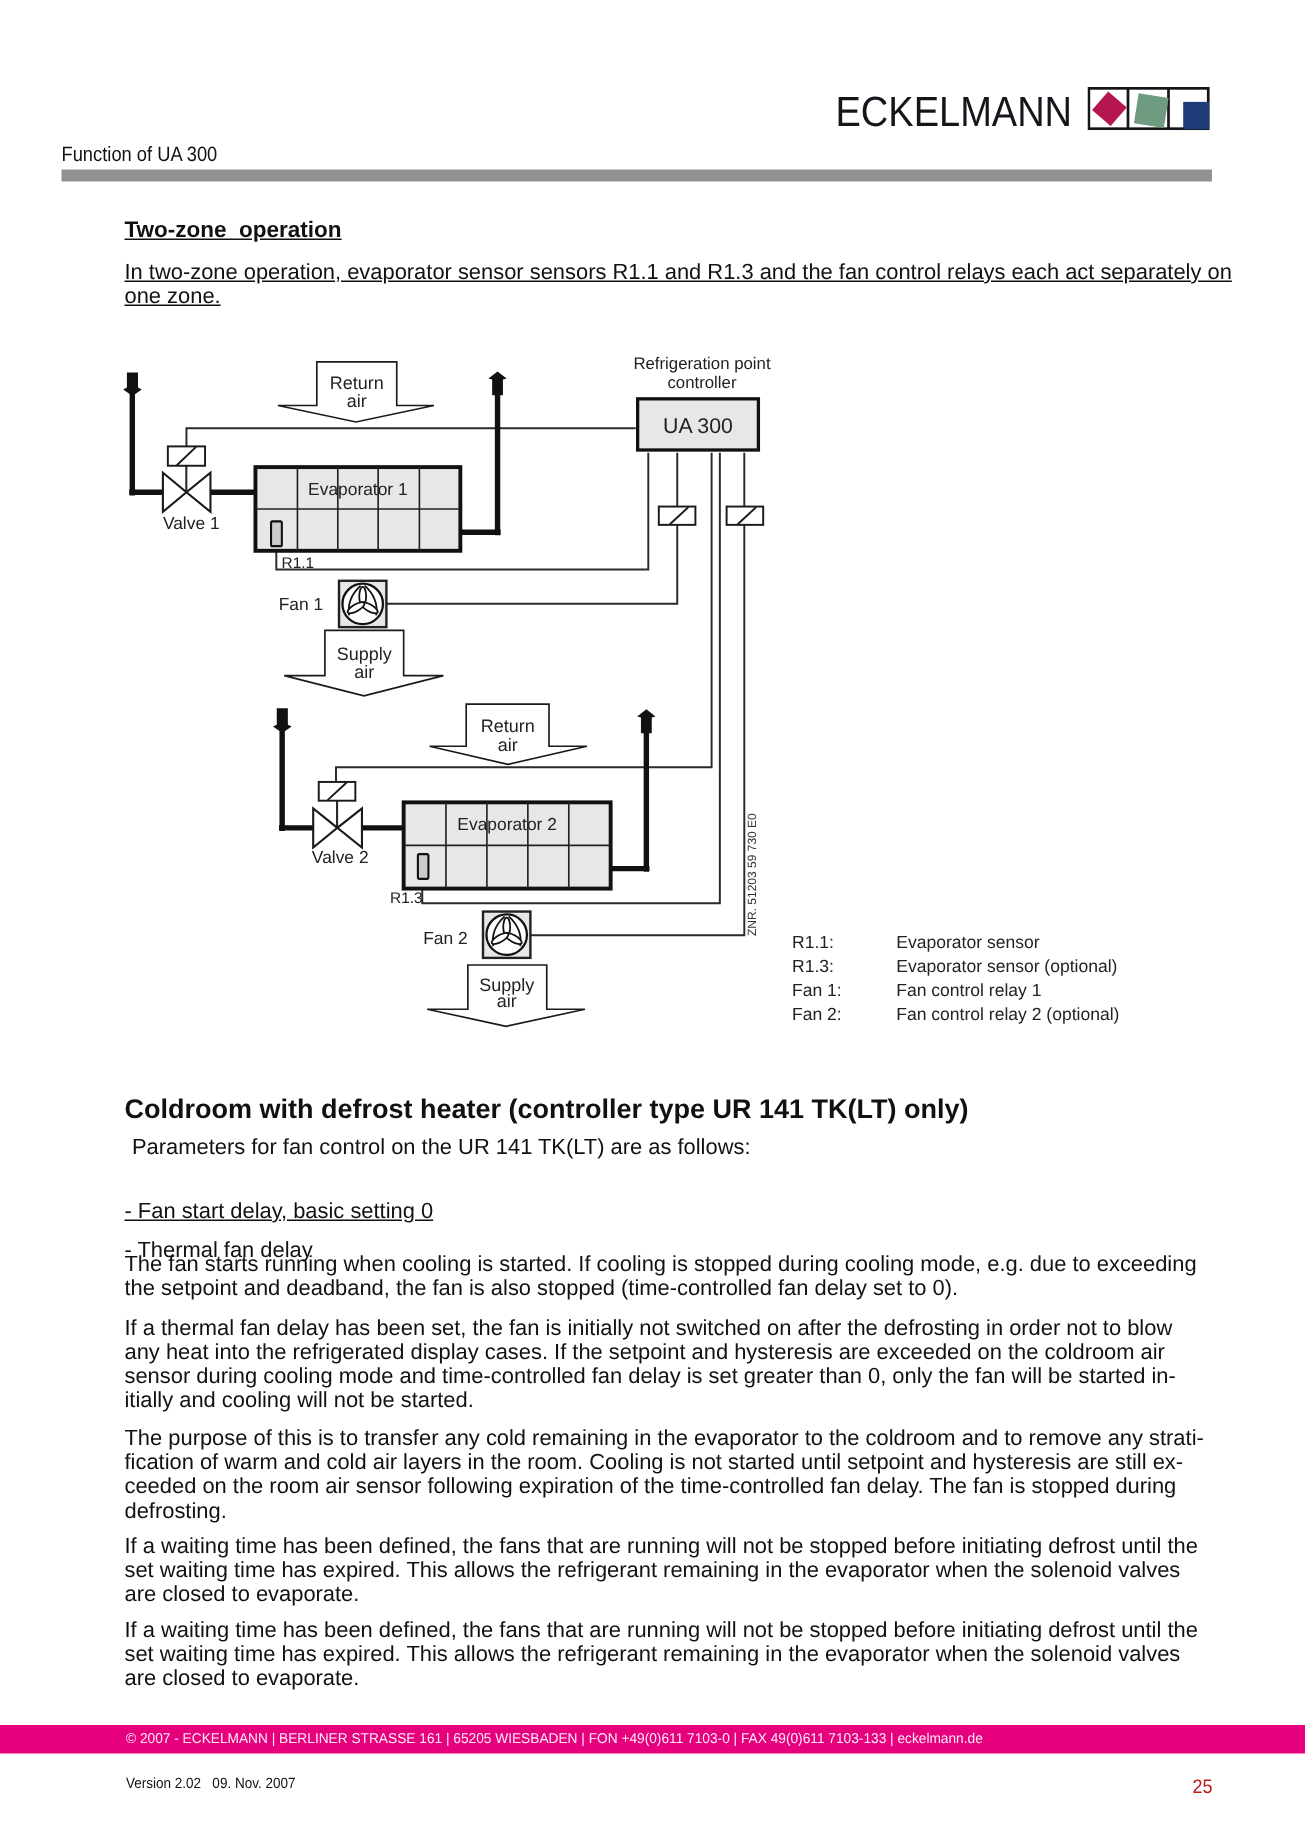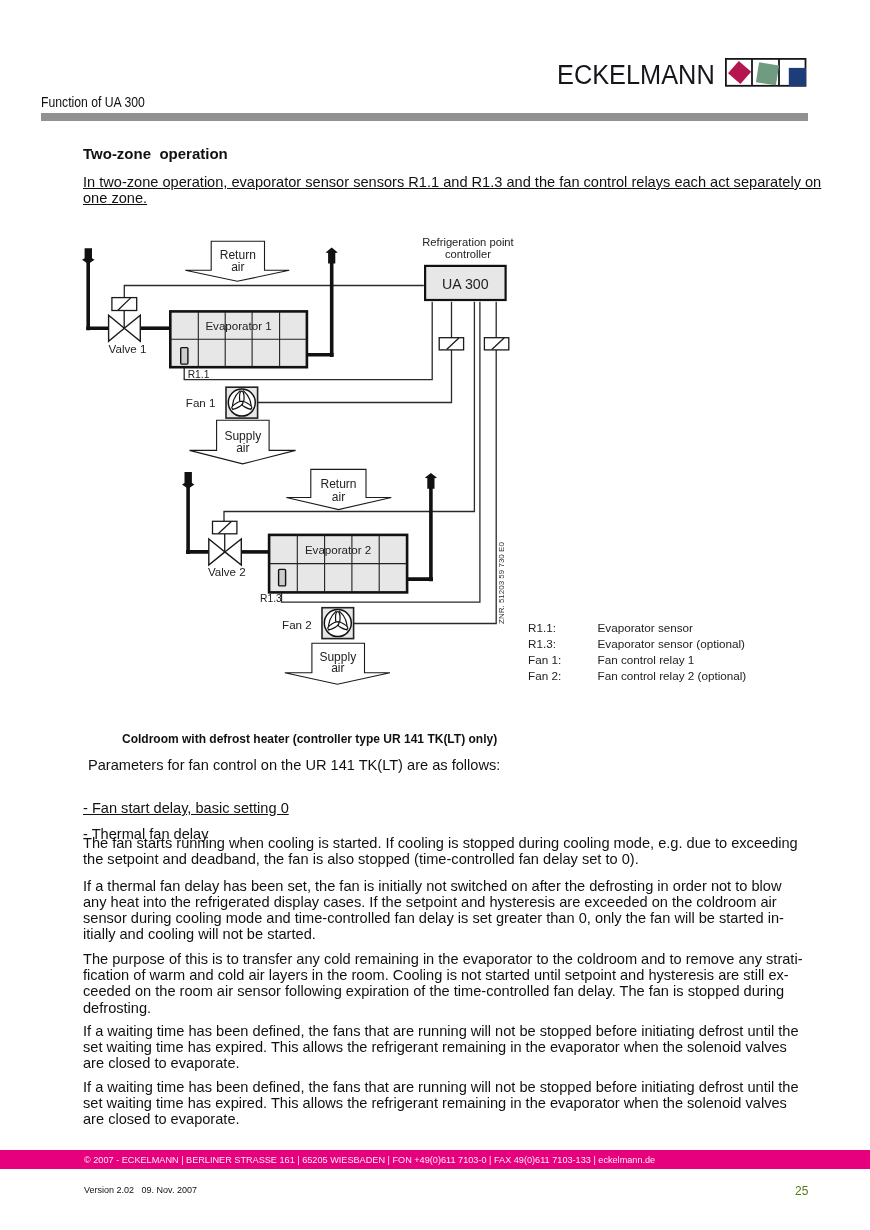--- a/index.html
+++ b/index.html
@@ -17,24 +17,24 @@
   <rect x="0.9" y="0.9" width="79.6" height="26.9" fill="#fff" stroke="#15151b" stroke-width="1.8"></rect>
   <line x1="27" y1="1" x2="27" y2="28" stroke="#15151b" stroke-width="1.8"></line>
   <line x1="54" y1="1" x2="54" y2="28" stroke="#15151b" stroke-width="1.8"></line>
   <rect x="6.4" y="6.3" width="16.4" height="16.4" fill="#b6164f" transform="rotate(41 14.6 14.5)"></rect>
   <rect x="32.4" y="5.7" width="20.2" height="20.2" fill="#6f9c80" transform="rotate(9 42.5 15.8)"></rect>
   <rect x="63.8" y="9.9" width="17.2" height="18.2" fill="#1e3c78"></rect>
 </svg>
 <div class="abs" style="left:40.5px;top:95.9px;font-size:13.8px;line-height:13.8px;color:#111;transform:scaleX(0.885);transform-origin:0 0;">Function of UA 300</div>
 <div class="abs" style="left:41px;top:112.7px;width:767px;height:8.4px;background:#919191;"></div>
 
-<div class="abs txt bold" style="left:83px;top:145.6px;font-size:15px;">Two-zone&nbsp; operation</div>
+<div class="abs txt bold" style="left:83px;top:145.6px;font-size:15px;text-decoration:underline;">Two-zone&nbsp; operation</div>
 <div class="abs txt" style="left:83px;top:174px;text-decoration:underline;">In two-zone operation, evaporator sensor sensors R1.1 and R1.3 and the fan control relays each act separately on<br>one zone.</div>
 
-<div class="abs txt bold" style="left:83px;top:730.6px;font-size:12px;margin-left:39px;">Coldroom with defrost heater (controller type UR 141 TK(LT) only)</div>
+<div class="abs txt bold" style="left:83px;top:730.6px;font-size:18px;">Coldroom with defrost heater (controller type UR 141 TK(LT) only)</div>
 <div class="abs txt" style="left:88px;top:756.5px;">Parameters for fan control on the UR 141 TK(LT) are as follows:</div>
 <div class="abs txt" style="left:83px;top:800px;text-decoration:underline;">- Fan start delay, basic setting 0</div>
 <div class="abs txt" style="left:83px;top:826px;">- Thermal fan delay</div>
 <div class="abs txt" style="left:83px;top:834.9px;">The fan starts running when cooling is started. If cooling is stopped during cooling mode, e.g. due to exceeding<br>the setpoint and deadband, the fan is also stopped (time-controlled fan delay set to 0).</div>
 <div class="abs txt" style="left:83px;top:877.7px;">If a thermal fan delay has been set, the fan is initially not switched on after the defrosting in order not to blow<br>any heat into the refrigerated display cases. If the setpoint and hysteresis are exceeded on the coldroom air<br>sensor during cooling mode and time-controlled fan delay is set greater than 0, only the fan will be started in-<br>itially and cooling will not be started.</div>
 <div class="abs txt" style="left:83px;top:951.3px;">The purpose of this is to transfer any cold remaining in the evaporator to the coldroom and to remove any strati-<br>fication of warm and cold air layers in the room. Cooling is not started until setpoint and hysteresis are still ex-<br>ceeded on the room air sensor following expiration of the time-controlled fan delay. The fan is stopped during<br>defrosting.</div>
 <div class="abs txt" style="left:83px;top:1023px;">If a waiting time has been defined, the fans that are running will not be stopped before initiating defrost until the<br>set waiting time has expired. This allows the refrigerant remaining in the evaporator when the solenoid valves<br>are closed to evaporate.</div>
 <div class="abs txt" style="left:83px;top:1078.7px;">If a waiting time has been defined, the fans that are running will not be stopped before initiating defrost until the<br>set waiting time has expired. This allows the refrigerant remaining in the evaporator when the solenoid valves<br>are closed to evaporate.</div>
 
 <svg class="abs" style="left:70px;top:230px;" width="800" height="470" viewBox="70 230 800 470" font-family="Liberation Sans, sans-serif">
@@ -167,13 +167,13 @@
       <text x="597.5" y="664.2">Fan control relay 1</text>
     <text x="528" y="680.3">Fan 2:</text>
       <text x="597.5" y="680.3">Fan control relay 2 (optional)</text>
   </g>
   <text transform="translate(504,624) rotate(-90)" font-size="8" fill="#333">ZNR. 51203 59 730 E0</text>
 </svg>
 
 <div class="abs" style="left:0;top:1150px;width:870px;height:18.5px;background:#e6007e;"></div>
 <div class="abs" style="left:84px;top:1154.5px;font-size:9.5px;line-height:9.5px;color:#ffeaf5;transform:scaleX(0.962);transform-origin:0 0;">© 2007 - ECKELMANN | BERLINER STRASSE 161 | 65205 WIESBADEN | FON +49(0)611 7103-0 | FAX 49(0)611 7103-133 | eckelmann.de</div>
 <div class="abs" style="left:84px;top:1184.9px;font-size:9.9px;line-height:9.9px;color:#111;transform:scaleX(0.912);transform-origin:0 0;">Version 2.02&nbsp;&nbsp; 09. Nov. 2007</div>
-<div class="abs" style="left:795px;top:1184.3px;font-size:13px;line-height:13px;color:#4d7c0f;transform:scaleX(0.92);transform-origin:0 0;">25</div>
+<div class="abs" style="left:795px;top:1184.3px;font-size:13px;line-height:13px;color:#b91c1c;transform:scaleX(0.92);transform-origin:0 0;">25</div>
 
 </body></html>

